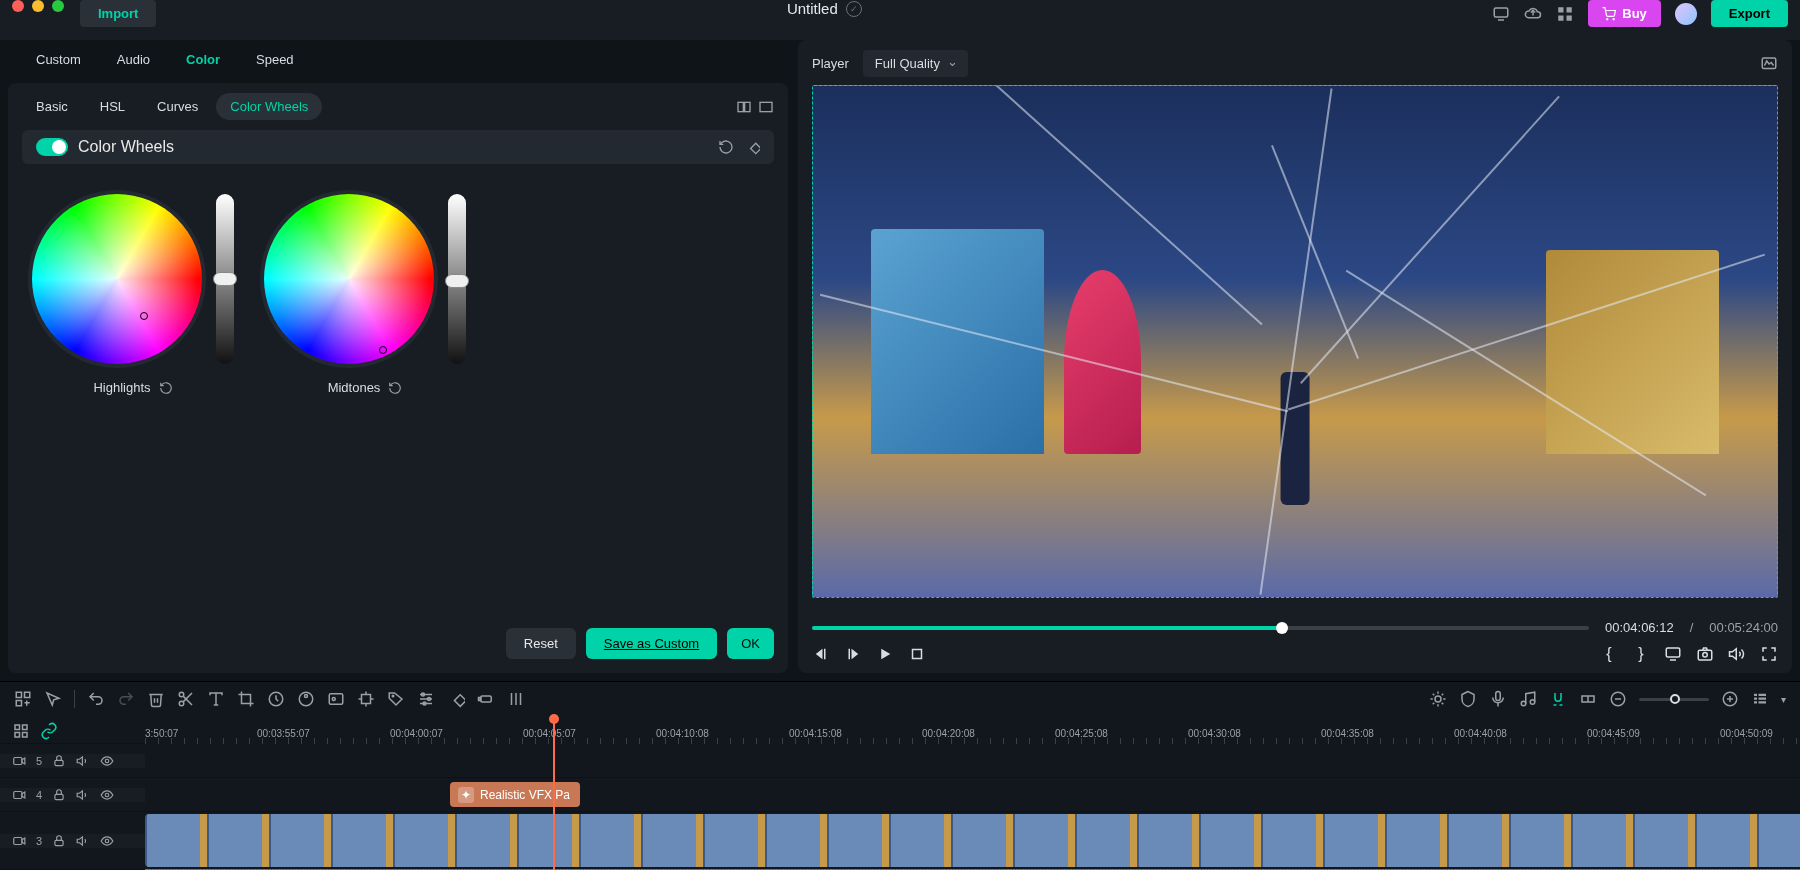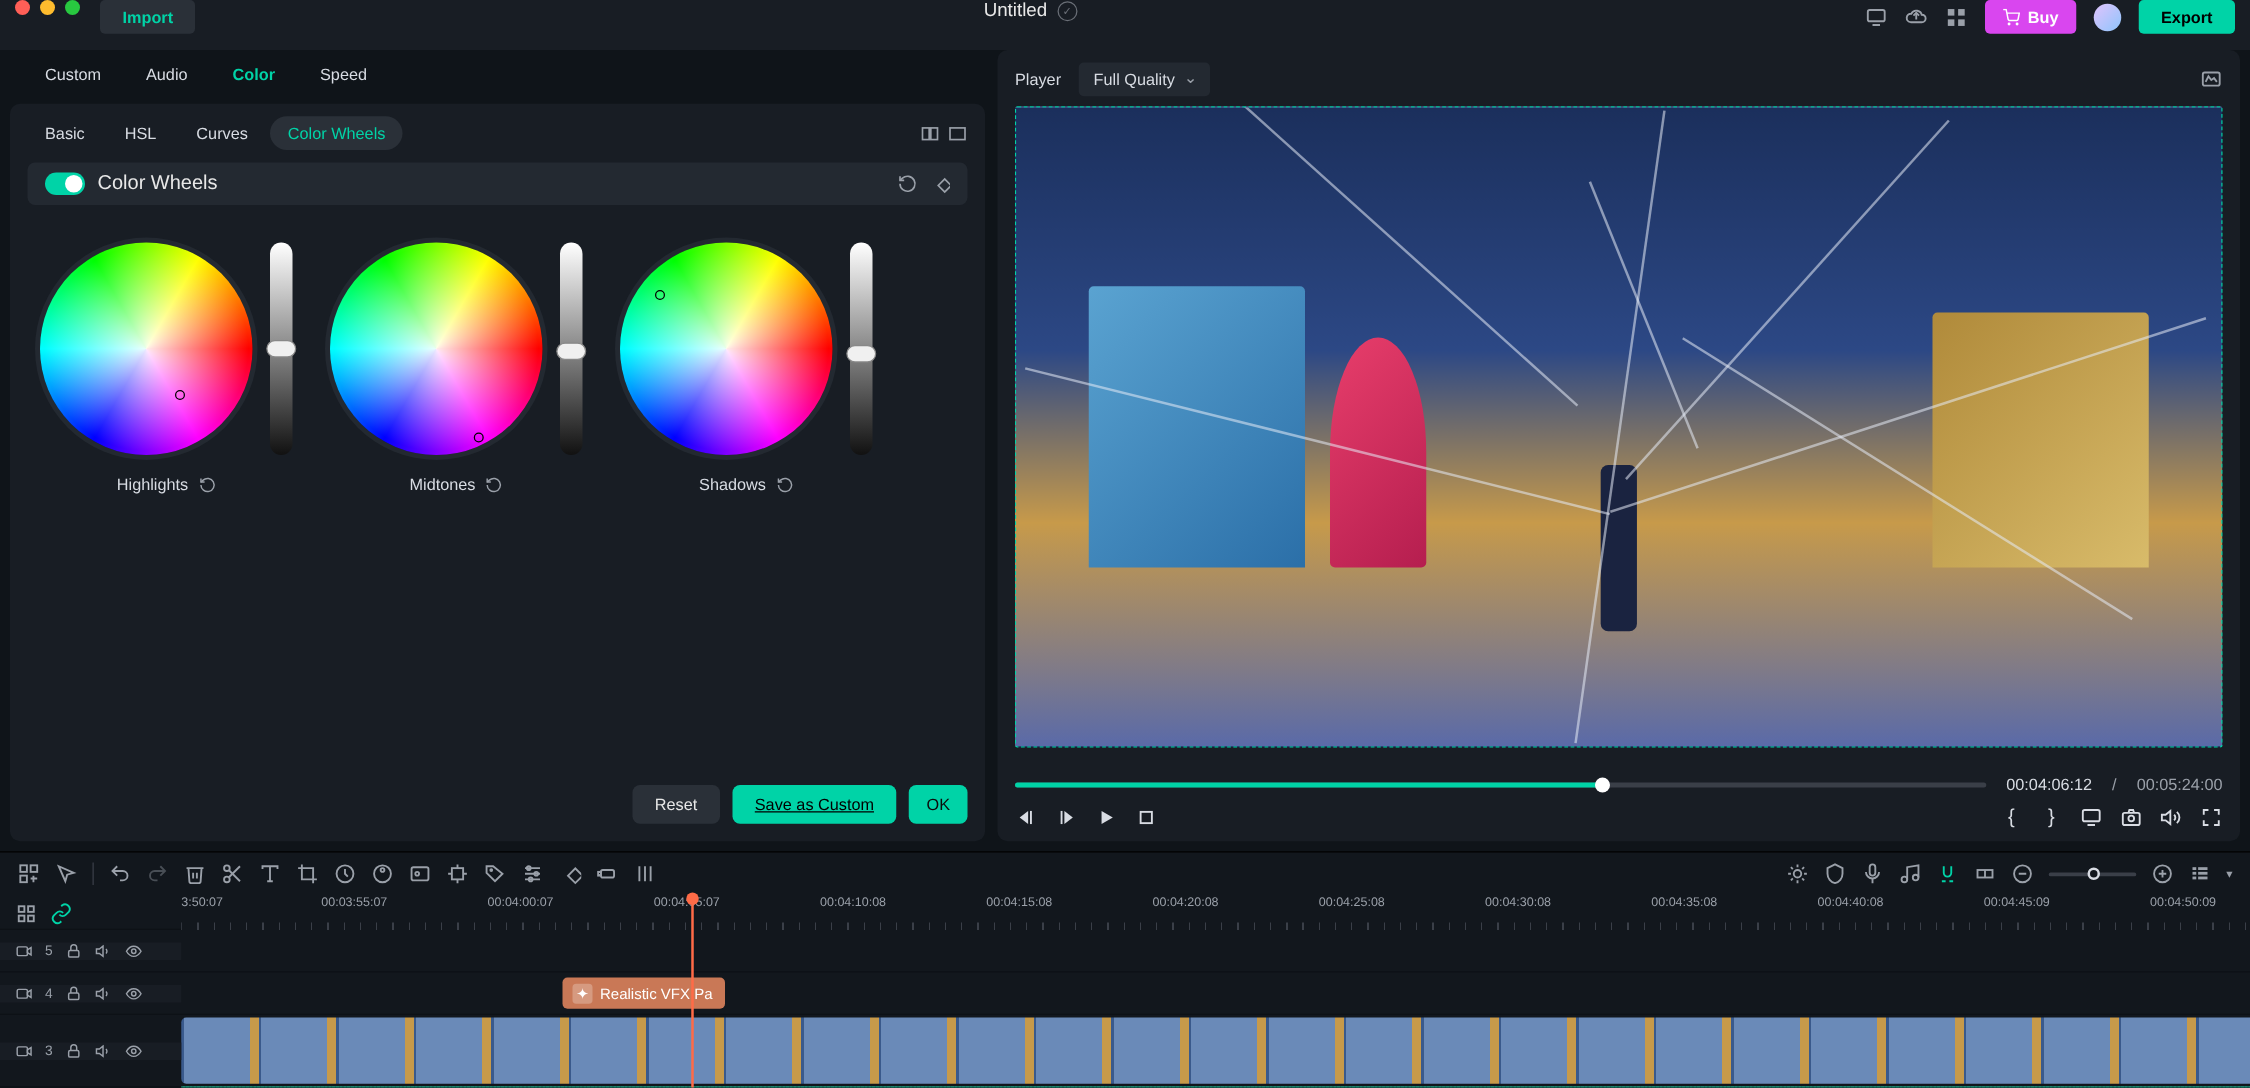--- a/index.html
+++ b/index.html
@@ -92,21 +92,21 @@
 
 .timeline { background: #12171d; border-top: 1px solid #000; display: flex; flex-direction: column; }
 .tl-toolbar { display: flex; align-items: center; gap: 12px; padding: 8px 14px; }
 .tl-tool { width: 18px; height: 18px; color: #9aa0a9; cursor: pointer; }
 .tl-toolbar .spacer { flex: 1; }
 .tl-divider { width: 1px; height: 18px; background: #3a3f48; }
 .zoom-slider { width: 70px; height: 3px; background: #3a3f48; border-radius: 2px; position: relative; }
 .zoom-thumb { position: absolute; left: 52%; top: 50%; width: 10px; height: 10px; border: 2px solid #d8dce3; border-radius: 50%; background: #12171d; transform: translate(-50%,-50%); }
 
 .ruler { display: flex; align-items: center; height: 28px; position: relative; font-size: 10px; color: #9aa0a9; padding-left: 145px; }
-.ruler-tick { position: absolute; top: 1px; font-variant-numeric: tabular-nums; }
+.ruler-tick { position: absolute; top: 12px; font-variant-numeric: tabular-nums; }
 .ruler::after { content:""; position:absolute; left:145px; right:0; bottom:0; height:6px; background: repeating-linear-gradient(to right, #3a3f48 0 1px, transparent 1px 13px); }
 .playhead { position: absolute; top: 0; bottom: -150px; width: 2px; background: #ff6b47; z-index: 10; }
 .playhead::before { content:""; position:absolute; top:-2px; left:-4px; width:10px; height:10px; border-radius:50%; background:#ff6b47; }
 
 .tl-body { position: relative; }
 .tl-head-btns { display:flex; gap:10px; padding:6px 12px; border-bottom:1px solid #0d1116; }
 .tl-head-btn { width:18px; height:18px; color:#9aa0a9; }
 
 .track { height: 34px; display: flex; align-items: center; border-bottom: 1px solid #0d1116; position: relative; }
 .track.thick { height: 58px; }
@@ -237,37 +237,20 @@
           </div>
           <div class="wheel-label">
             <span>Midtones</span>
             <svg class="reset-small" viewBox="0 0 24 24" fill="none" stroke="currentColor" stroke-width="2">
                 <path d="M3 12a9 9 0 1 0 3-6.7L3 8"></path>
                 <polyline points="3 3 3 8 8 8"></polyline>
               </svg>
           </div>
         </div>
 
-        <div class="wheel-group">
-          <div class="wheel-and-slider">
-            <div class="color-wheel">
-              <div class="wheel-dot" style="left:28px; top:38px;"></div>
-            </div>
-            <div class="luma-slider">
-                <div class="luma-thumb" style="top:82px;"></div>
-              </div>
-          </div>
-          <div class="wheel-label">
-            <span>Shadows</span>
-            <svg class="reset-small" viewBox="0 0 24 24" fill="none" stroke="currentColor" stroke-width="2">
-                <path d="M3 12a9 9 0 1 0 3-6.7L3 8"></path>
-                <polyline points="3 3 3 8 8 8"></polyline>
-              </svg>
-          </div>
-        </div>
       </div>
 
       <div class="card-footer">
         <button class="btn btn-reset">Reset</button>
         <button class="btn btn-save">Save as Custom</button>
         <button class="btn btn-ok">OK</button>
       </div>
     </div>
   </div>
 

